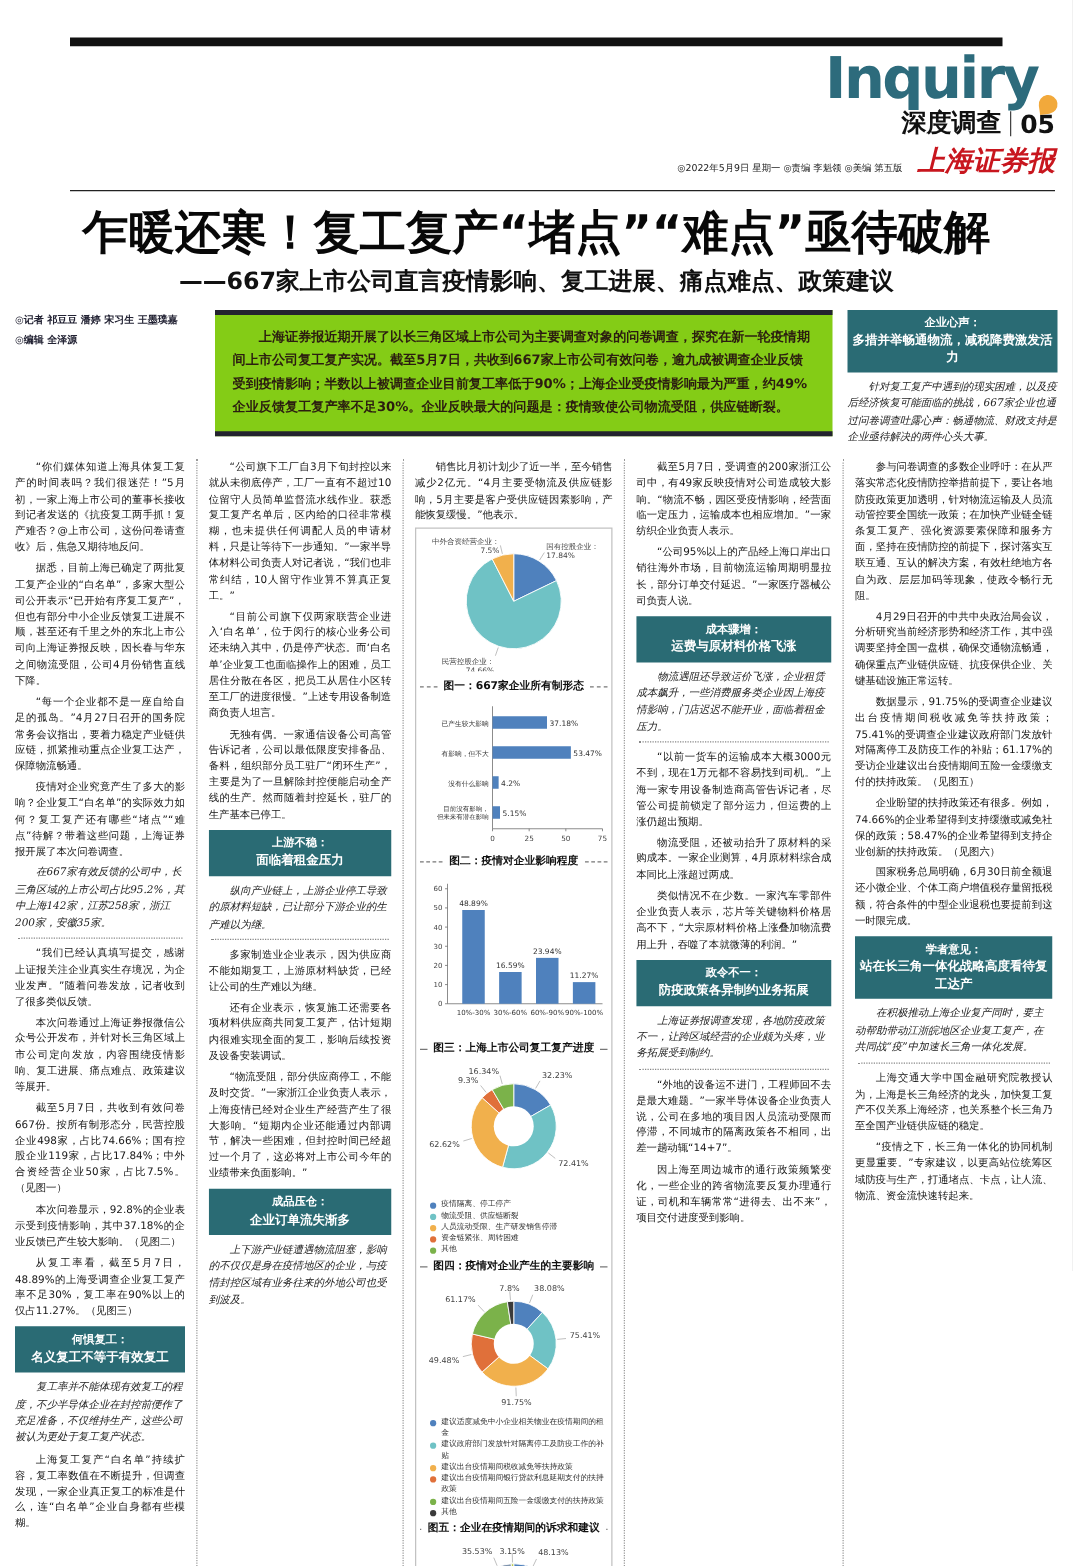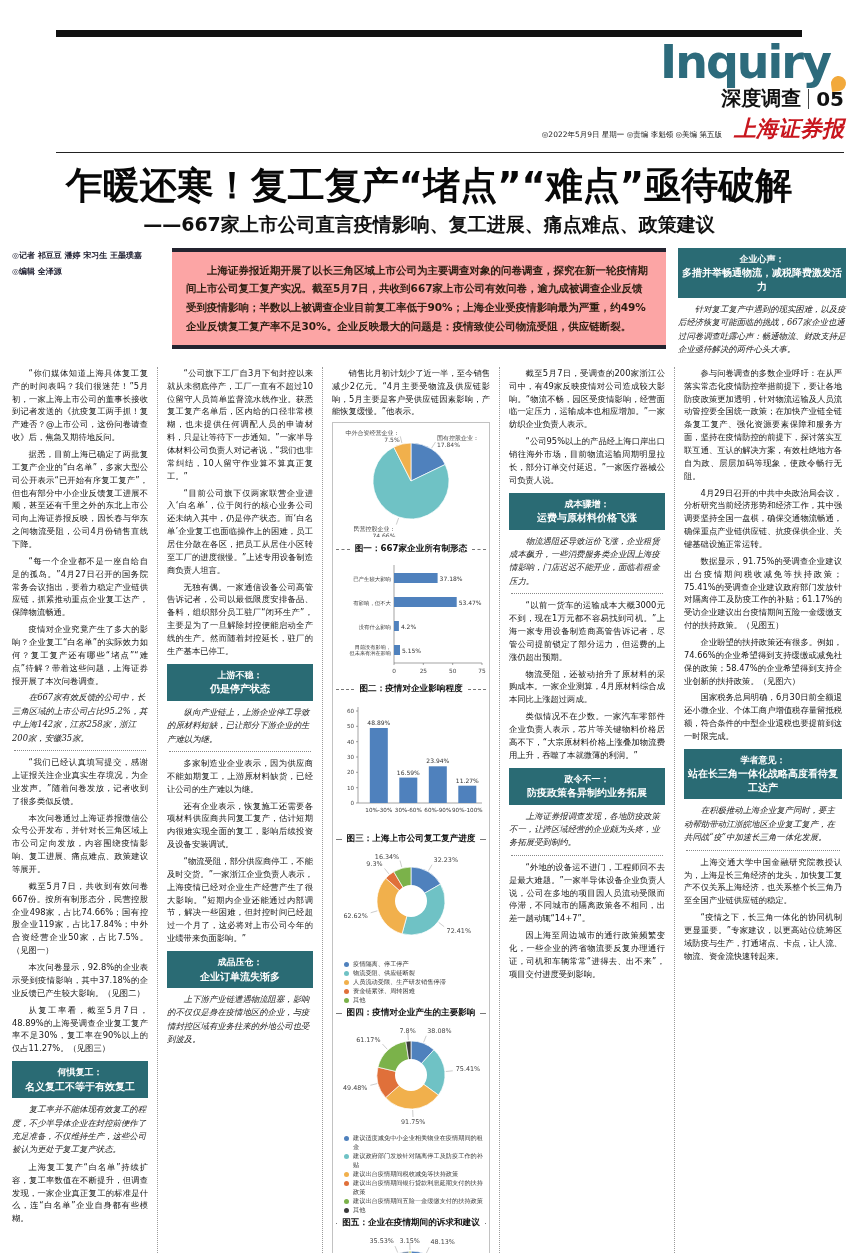--- a/index.html
+++ b/index.html
@@ -14,21 +14,21 @@
   .section-label .vbar{width:1px;height:20px;background:#444;}
   .header-right{margin-left:auto;display:flex;align-items:flex-end;gap:12px;padding-bottom:6px;}
   .dateline{font-size:7.5px;color:#222;}
   .masthead{font-family:Liberation Serif, serif;font-style:italic;font-weight:700;font-size:22px;color:#c8161e;line-height:1;}
   
   .headline{text-align:center;font-size:37px;font-weight:900;letter-spacing:0;color:#080808;margin:12px 8px 2px;line-height:1.15;}
   .subhead{text-align:center;font-size:19px;font-weight:700;color:#111;margin:4px 0 10px;}
   
   .meta-row{display:flex;align-items:flex-start;gap:12px;margin:4px 12px 6px;}
   .byline{width:148px;flex:none;font-size:8px;font-weight:700;color:#223;line-height:2;}
-  .intro-box{flex:1;background:#fca5a5;border-top:4px solid #23232f;border-bottom:4px solid #23232f;
+  .intro-box{flex:1;background:#84cc16;border-top:4px solid #23232f;border-bottom:4px solid #23232f;
              padding:9px 14px;font-size:10.5px;font-weight:700;line-height:1.8;color:#2b1d10;text-indent:2em;}
   .voice-cell{width:168px;flex:none;}
   
   .sec-box{background:#2a6b74;color:#fff;text-align:center;padding:5px 4px;margin:6px 0 5px;}
   .sec-box .kicker{font-size:9px;font-weight:700;line-height:1.5;}
   .sec-box .sec-title{font-size:10px;font-weight:700;line-height:1.35;}
   .lede{font-family:"DejaVu Serif","Liberation Serif",serif;font-style:italic;font-size:8.4px;line-height:1.6;
         color:#222;margin:2px 0 4px;text-indent:2em;}
   .dotrule{border-top:1px dotted #888;margin:5px 2px;}
   
@@ -109,21 +109,21 @@
         </div>
         <p class="lede">复工率并不能体现有效复工的程度，不少半导体企业在封控前便作了充足准备，不仅维持生产，这些公司被认为更处于复工复产状态。</p>
         <p class="body-p">上海复工复产“白名单”持续扩容，复工率数值在不断提升，但调查发现，一家企业真正复工的标准是什么，连“白名单”企业自身都有些模糊。</p>
       </div>
     <div class="col c2" id="col2">
         <p class="body-p">“公司旗下工厂自3月下旬封控以来就从未彻底停产，工厂一直有不超过10位留守人员简单监督流水线作业。获悉复工复产名单后，区内给的口径非常模糊，也未提供任何调配人员的申请材料，只是让等待下一步通知。”一家半导体材料公司负责人对记者说，“我们也非常纠结，10人留守作业算不算真正复工。”</p>
         <p class="body-p">“目前公司旗下仅两家联营企业进入‘白名单’，位于闵行的核心业务公司还未纳入其中，仍是停产状态。而‘白名单’企业复工也面临操作上的困难，员工居住分散在各区，把员工从居住小区转至工厂的进度很慢。”上述专用设备制造商负责人坦言。</p>
         <p class="body-p">无独有偶。一家通信设备公司高管告诉记者，公司以最低限度安排备品、备料，组织部分员工驻厂“闭环生产”，主要是为了一旦解除封控便能启动全产线的生产。然而随着封控延长，驻厂的生产基本已停工。</p>
         <div class="sec-box">
           <div class="kicker">上游不稳：</div>
-          <div class="sec-title">仍是停产状态</div>
+          <div class="sec-title">面临着租金压力</div>
         </div>
         <p class="lede">纵向产业链上，上游企业停工导致的原材料短缺，已让部分下游企业的生产难以为继。</p>
         <div class="dotrule"></div>
         <p class="body-p">多家制造业企业表示，因为供应商不能如期复工，上游原材料缺货，已经让公司的生产难以为继。</p>
         <p class="body-p">还有企业表示，恢复施工还需要各项材料供应商共同复工复产，估计短期内很难实现全面的复工，影响后续投资及设备安装调试。</p>
         <p class="body-p">“物流受阻，部分供应商停工，不能及时交货。”一家浙江企业负责人表示，上海疫情已经对企业生产经营产生了很大影响。“短期内企业还能通过内部调节，解决一些困难，但封控时间已经超过一个月了，这必将对上市公司今年的业绩带来负面影响。”</p>
         <div class="sec-box">
           <div class="kicker">成品压仓：</div>
           <div class="sec-title">企业订单流失渐多</div>
         </div>

